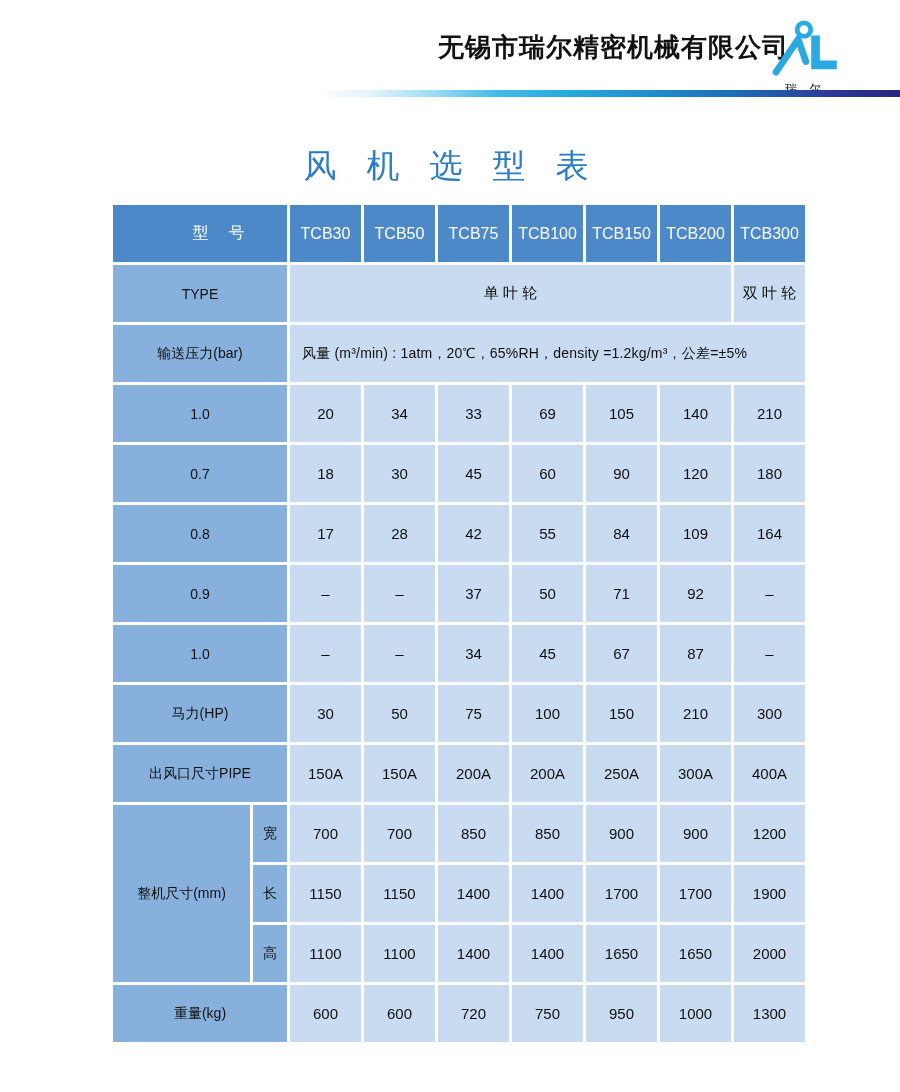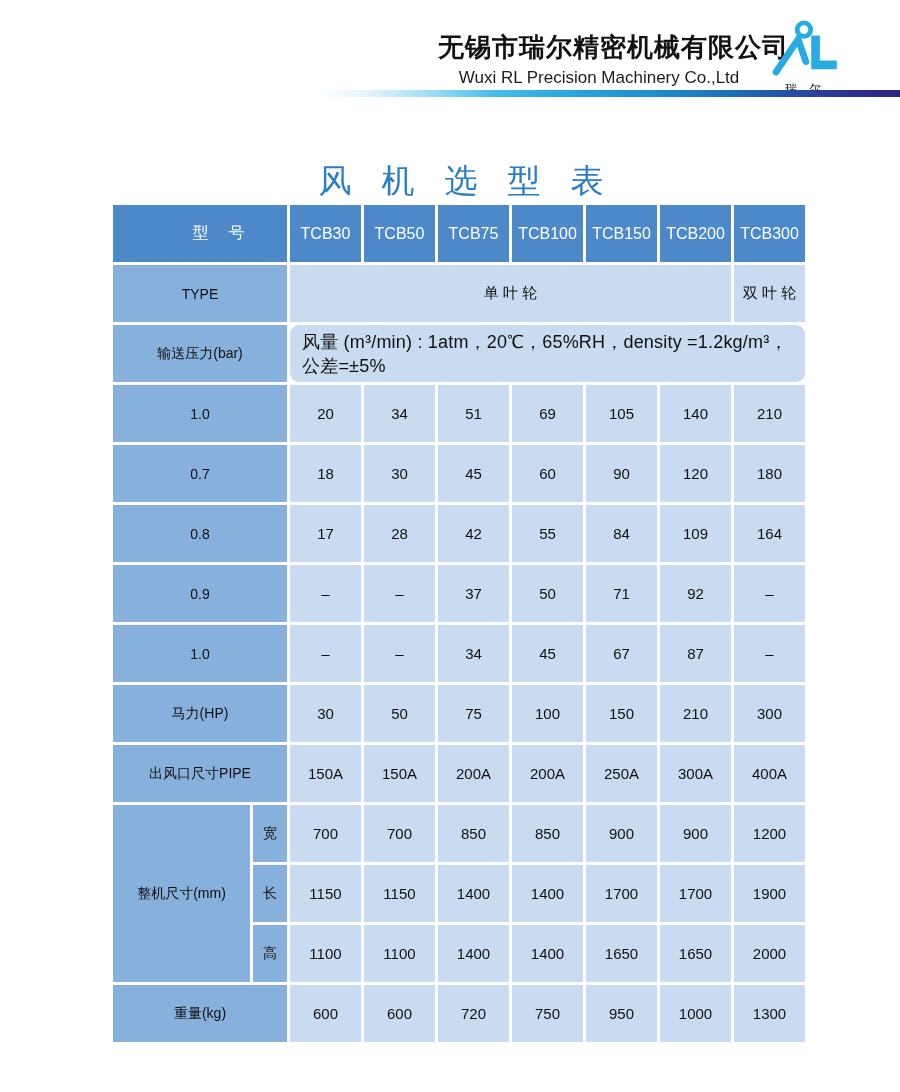--- a/index.html
+++ b/index.html
@@ -65,21 +65,21 @@
       #2b3a9a 92%,
       #2a2580 100%);
   }
 
   
   .doc-title {
     position: absolute;
     top: 143px;
     left: 110px;
     width: 700px;
-    margin: 16px;
+    margin: 1px;
     text-align: center;
     font-family: "DejaVu Serif", "Liberation Serif", serif;
     font-weight: normal;
     font-size: 33px;
     color: #2b7ec4;
     letter-spacing: 30px;
     text-indent: 30px;
     transform: translateX(-15px);
     white-space: nowrap;
   }
@@ -110,33 +110,31 @@
   .spec-table td.lab {
     background: #87b0dd;
     font-size: 14px;
   }
   .spec-table td.dat {
     background: #c9dbf0;
   }
   .spec-table td.note {
     text-align: left;
     padding-left: 12px;
-    font-size: 18px;
+    font-size: 14px;
     letter-spacing: 0.2px;
-    border-radius: 9px;
   }
 </style>
 </head>
 <body>
 
 <div class="page">
 
   <div class="company-block">
     <div class="company-cn">无锡市瑞尔精密机械有限公司</div>
-    <div class="company-en">Wuxi RL Precision Machinery Co.,Ltd</div>
   </div>
 
   <div class="logo-block">
     <svg viewBox="0 0 76 58" width="76" height="56" aria-hidden="true">
       <circle cx="39" cy="10" r="7" fill="none" stroke="#29abe2" stroke-width="5"></circle>
       <path d="M10,54 L33,20 L41,43" fill="none" stroke="#29abe2" stroke-width="7" stroke-linecap="round" stroke-linejoin="miter"></path>
       <path d="M51,16 L51,46.5 L73,46.5" fill="none" stroke="#29abe2" stroke-width="9"></path>
     </svg>
     <div class="logo-caption">瑞　尔</div>
   </div>
@@ -178,21 +176,21 @@
 
     <tr>
       <td colspan="2" class="lab">输送压力(bar)</td>
       <td colspan="7" class="dat note">风量 (m³/min) : 1atm，20℃，65%RH，density =1.2kg/m³，公差=±5%</td>
     </tr>
 
     <tr>
       <td colspan="2" class="lab">1.0</td>
       <td class="dat">20</td>
       <td class="dat">34</td>
-      <td class="dat">51</td>
+      <td class="dat">33</td>
       <td class="dat">69</td>
       <td class="dat">105</td>
       <td class="dat">140</td>
       <td class="dat">210</td>
     </tr>
 
     <tr>
       <td colspan="2" class="lab">0.7</td>
       <td class="dat">18</td>
       <td class="dat">30</td>

